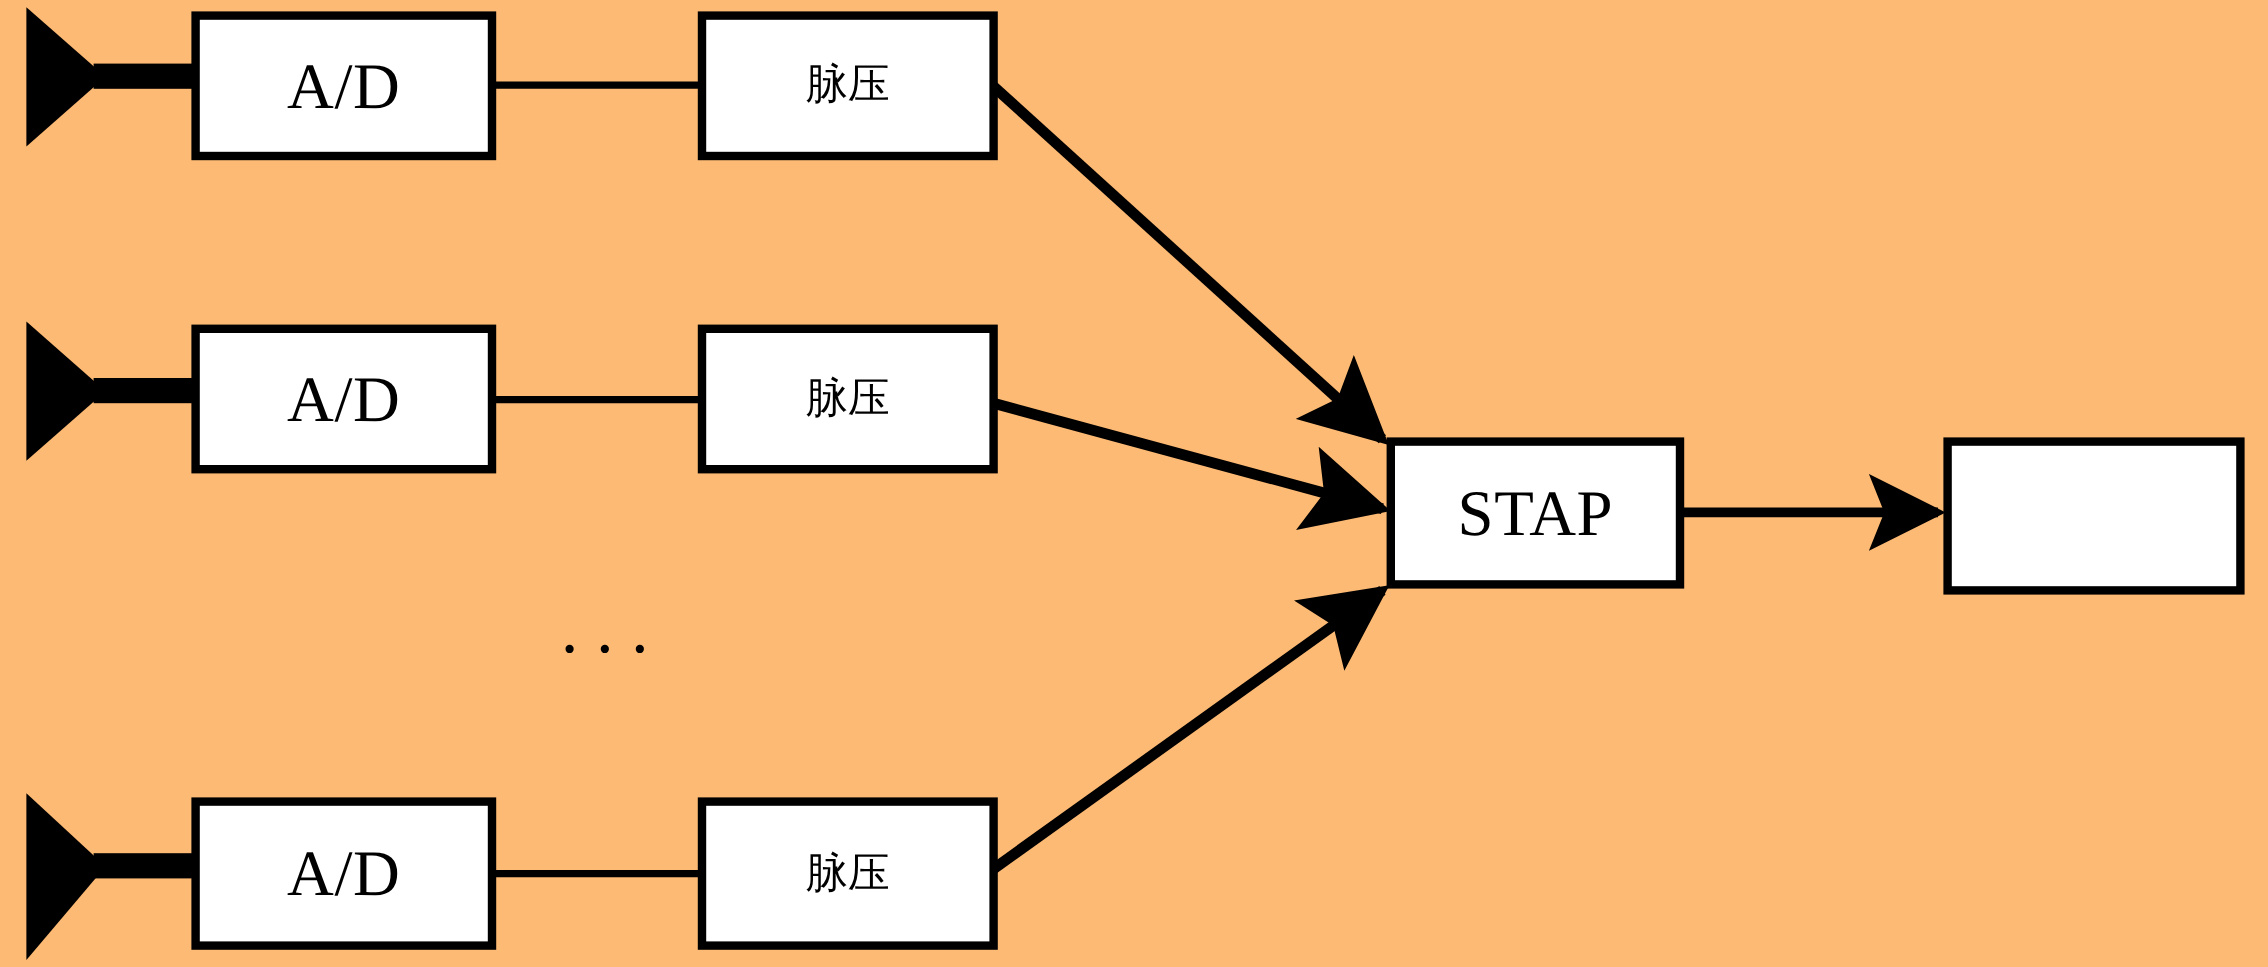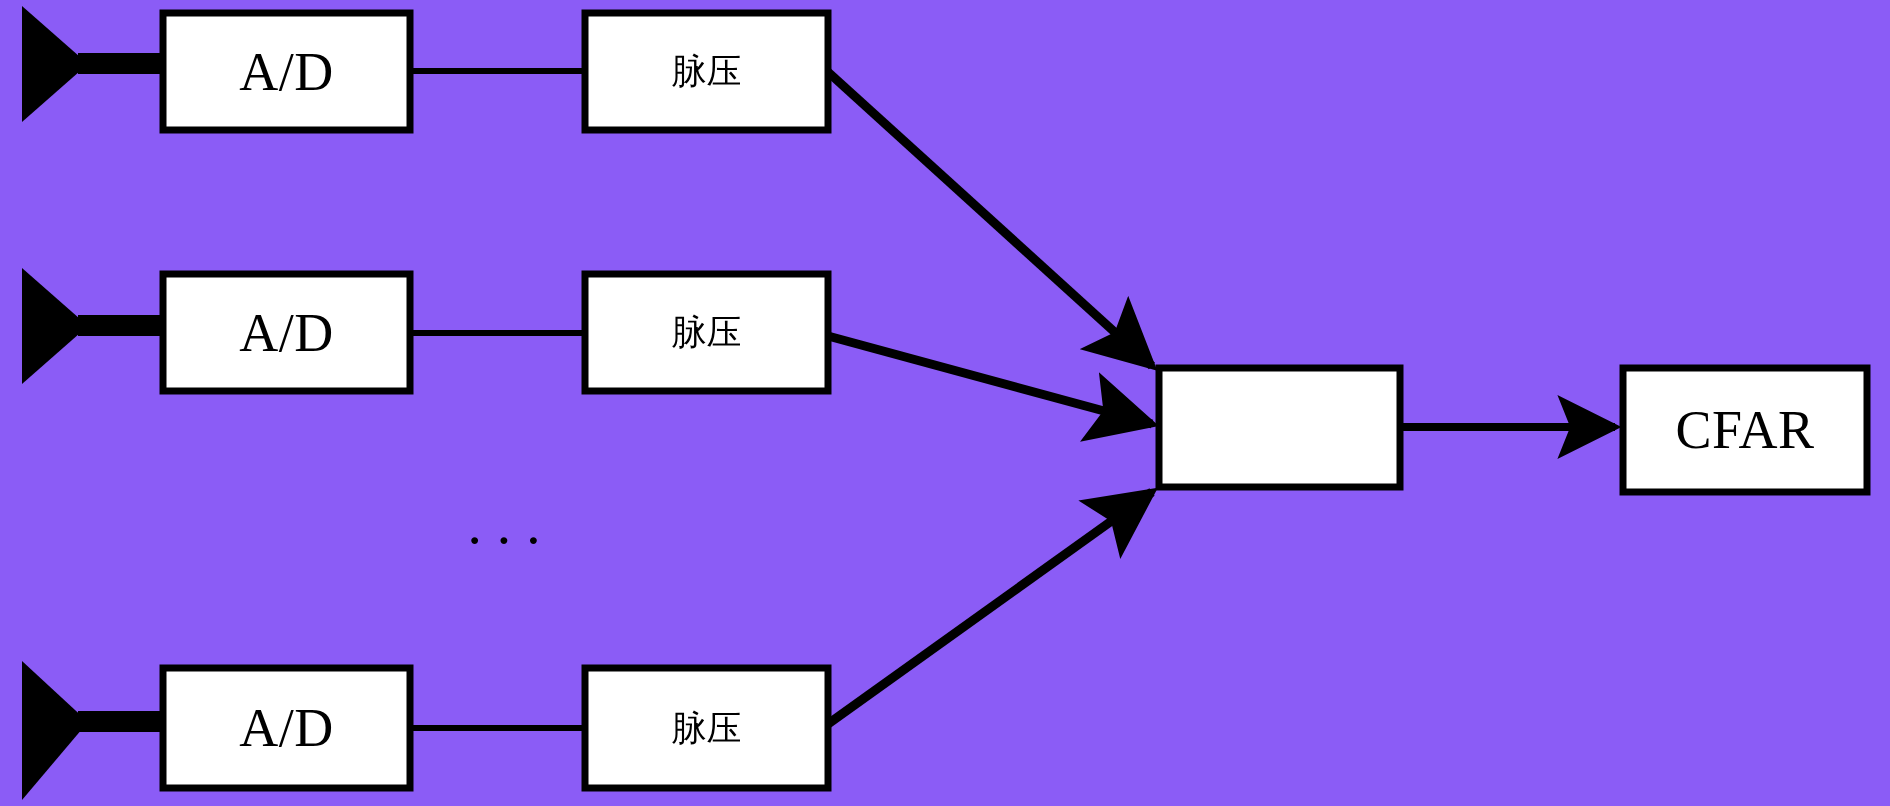--- a/index.html
+++ b/index.html
@@ -6,21 +6,21 @@
   html,body{margin:0;padding:0;background:#ffffff;}
   body{
     width:1890px;height:806px;
     font-family:"Liberation Serif","DejaVu Serif",serif;
     color:#000;
     overflow:hidden;
   }
   #diagram-root{
     position:relative;
     width:1890px;height:806px;
-    background:#8b5cf6;
+    background:#fdba74;
   }
   svg.layer{
     position:absolute;left:0;top:0;
     width:1890px;height:806px;
     display:block;
   }
   .box-label{
     position:absolute;
     display:flex;align-items:center;justify-content:center;
     white-space:nowrap;
@@ -95,15 +95,15 @@
   <div class="box-label lbl-cjk" style="left:585px;top:13px;width:243px;height:117px;">脉压</div>
 
   <div class="box-label lbl-latin" style="left:163px;top:274px;width:247px;height:117px;">A/D</div>
   <div class="box-label lbl-cjk" style="left:585px;top:274px;width:243px;height:117px;">脉压</div>
 
   <div class="box-label lbl-latin" style="left:163px;top:668px;width:247px;height:120px;">A/D</div>
   <div class="box-label lbl-cjk" style="left:585px;top:668px;width:243px;height:120px;">脉压</div>
 
   <div class="ellipsis-label" style="left:465px;top:512px;">···</div>
 
-  <div class="box-label lbl-latin" style="left:1623px;top:368px;width:244px;height:124px;">CFAR</div>
+  <div class="box-label lbl-latin" style="left:1159px;top:368px;width:241px;height:119px;">STAP</div>
 
 </div>
 
 </body></html>

